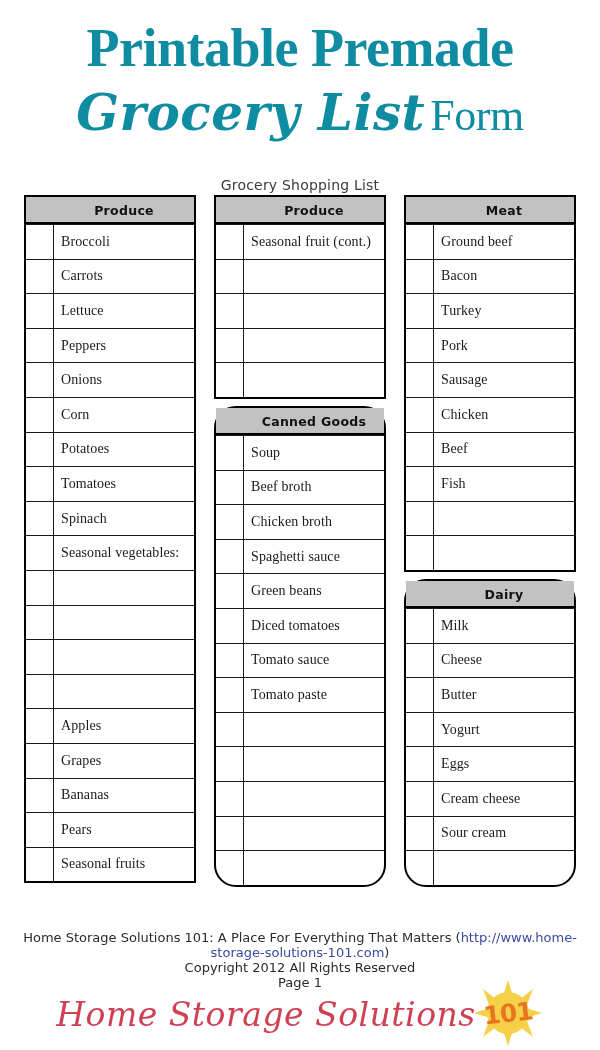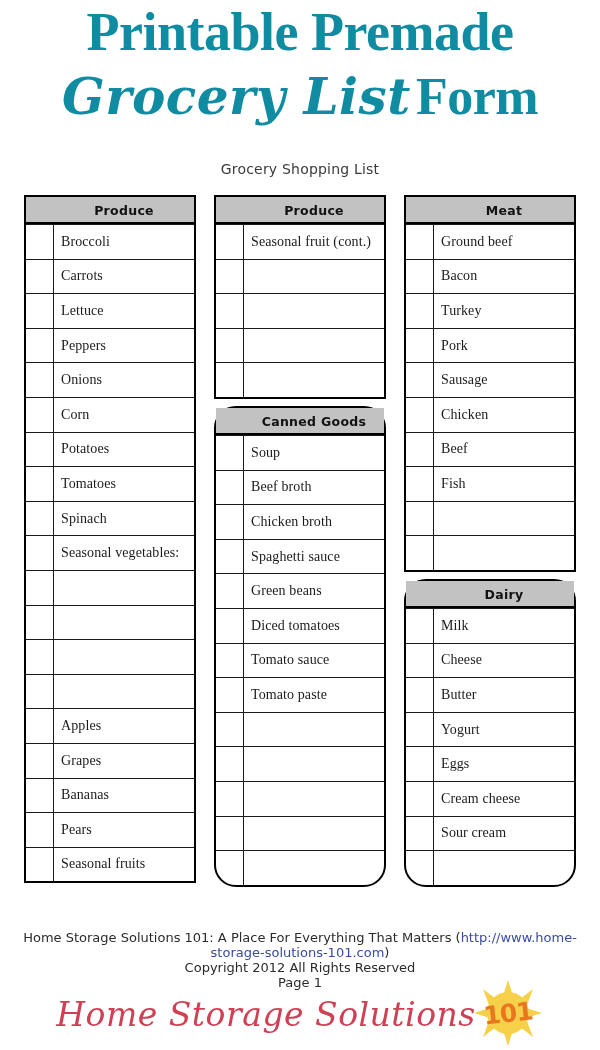--- a/index.html
+++ b/index.html
@@ -7,21 +7,21 @@
   body {
     width: 600px;
     height: 1050px;
     background: #ffffff;
     font-family: "DejaVu Sans", sans-serif;
     overflow: hidden;
     position: relative;
   }
 
   
-  .header { padding-top: 0; text-align: center; }
+  .header { padding-top: 16px; text-align: center; }
 
   .title-line1 {
     font-family: "Liberation Serif", serif;
     font-weight: bold;
     font-size: 54px;
     line-height: 64px;
     letter-spacing: -0.5px;
     color: #0f8ca2;
     white-space: nowrap;
   }
@@ -33,22 +33,22 @@
   }
   .title-script {
     font-family: "DejaVu Serif", serif;
     font-style: italic;
     font-weight: bold;
     font-size: 50px;
     letter-spacing: 0.5px;
   }
   .title-form {
     font-family: "Liberation Serif", serif;
-    font-weight: bold;
-    font-size: 52px;
+    font-weight: normal;
+    font-size: 44px;
     letter-spacing: -0.5px;
   }
 
   .subtitle {
     font-family: "DejaVu Sans", sans-serif;
     font-size: 14px;
     color: #3b3b3b;
     margin-top: 19px;
     letter-spacing: 0.2px;
   }

